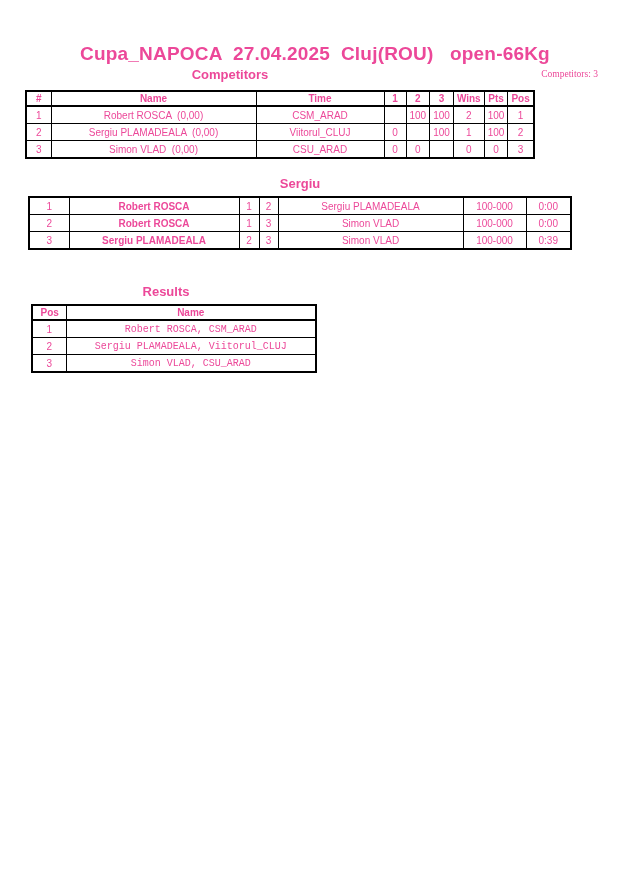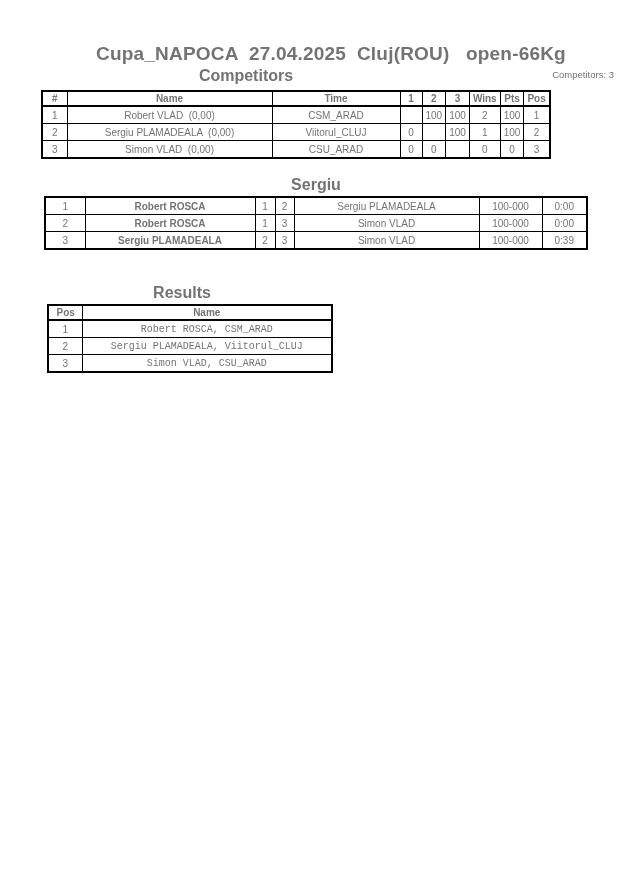--- a/index.html
+++ b/index.html
@@ -2,49 +2,49 @@
 <html><head>
 <meta charset="utf-8">
 <style>
   html, body { margin: 0; padding: 0; background: #ffffff; }
   .page {
     position: relative;
     width: 610px;
     height: 891px;
     background: #ffffff;
     font-family: "Liberation Sans", sans-serif;
-    color: #737373;
+    color: #ec4899;
     overflow: hidden;
-    margin-left: 16px;
   }
   .main-title {
     position: absolute;
     top: 43px; left: 0; width: 630px;
     text-align: center;
     font-size: 19px;
     font-weight: bold;
     white-space: pre;
     letter-spacing: 0.2px;
   }
   .section-title {
     position: absolute;
-    font-size: 16px;
+    font-size: 13px;
     font-weight: bold;
     text-align: center;
     white-space: pre;
   }
   .sec-competitors { top: 67px; left: 130px; width: 200px; }
   .sec-matches     { top: 176px; left: 230px; width: 140px; }
   .sec-results     { top: 284px; left: 96px; width: 140px; }
   .competitors-count {
     position: absolute;
     top: 69px; left: 498px; width: 100px;
     text-align: right;
     font-size: 9.5px;
     white-space: pre;
+    font-family: Liberation Serif, serif;
   }
   table.sheet {
     position: absolute;
     border-collapse: collapse;
     table-layout: fixed;
     border: 2px solid #000;
   }
   table.sheet th, table.sheet td {
     border: 1px solid #000;
     font-size: 10px;
@@ -102,21 +102,21 @@
       <th>Time</th>
       <th>1</th>
       <th>2</th>
       <th>3</th>
       <th class="sep">Wins</th>
       <th>Pts</th>
       <th>Pos</th>
     </tr>
     <tr>
       <td class="fc">1</td>
-      <td class="left namecell">Robert VLAD  (0,00)</td>
+      <td class="left namecell">Robert ROSCA  (0,00)</td>
       <td class="left clubcell">CSM_ARAD</td>
       <td></td>
       <td>100</td>
       <td>100</td>
       <td class="sep">2</td>
       <td>100</td>
       <td>1</td>
     </tr>
     <tr>
       <td class="fc">2</td>

